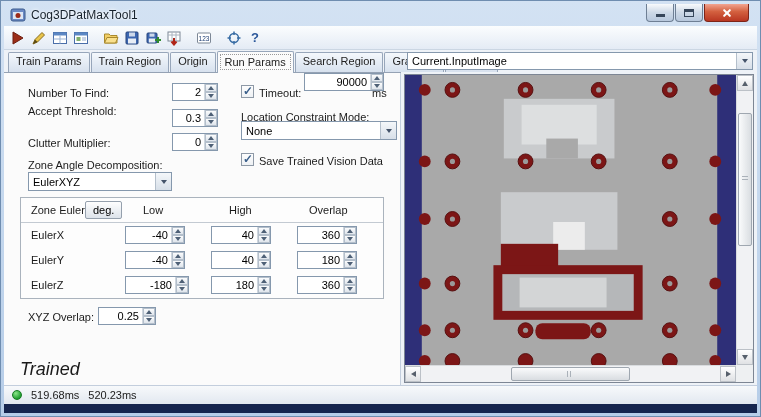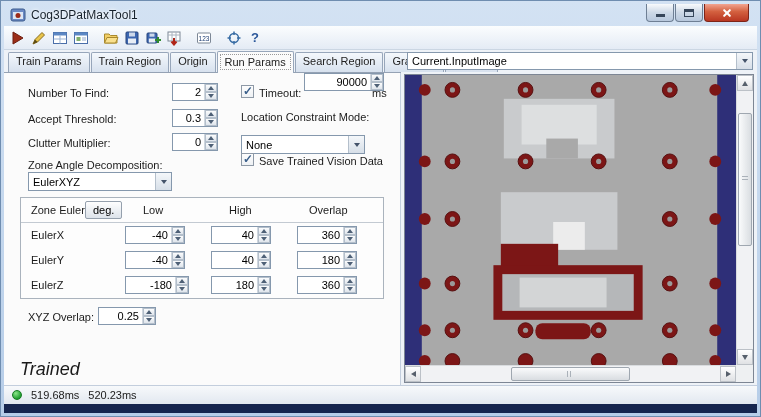--- a/index.html
+++ b/index.html
@@ -244,31 +244,31 @@
         <span class="lbl" style="left:255px;top:14px">Timeout:</span>
         <span class="spin" style="left:300px;top:0;width:80px">
           <span class="sv">90000</span>
           <span class="sb">
               <i class="su"></i>
               <i class="sd"></i>
             </span>
         </span>
         <span class="lbl" style="left:368px;top:14px">ms</span>
 
-        <span class="lbl" style="left:24px;top:40px">Accept Threshold:</span>
+        <span class="lbl" style="left:24px;top:32px">Accept Threshold:</span>
         <span class="spin" style="left:168px;top:36px;width:46px">
           <span class="sv">0.3</span>
           <span class="sb">
               <i class="su"></i>
               <i class="sd"></i>
             </span>
         </span>
 
         <span class="lbl" style="left:237px;top:38px">Location Constraint Mode:</span>
-        <div class="combo" style="left:237px;top:62px;width:124px">
+        <div class="combo" style="left:237px;top:48px;width:156px">
           <span class="cv">None</span>
           <span class="ca"></span>
         </div>
 
         <span class="lbl" style="left:24px;top:64px">Clutter Multiplier:</span>
         <span class="spin" style="left:168px;top:60px;width:46px">
           <span class="sv">0</span>
           <span class="sb">
               <i class="su"></i>
               <i class="sd"></i>

